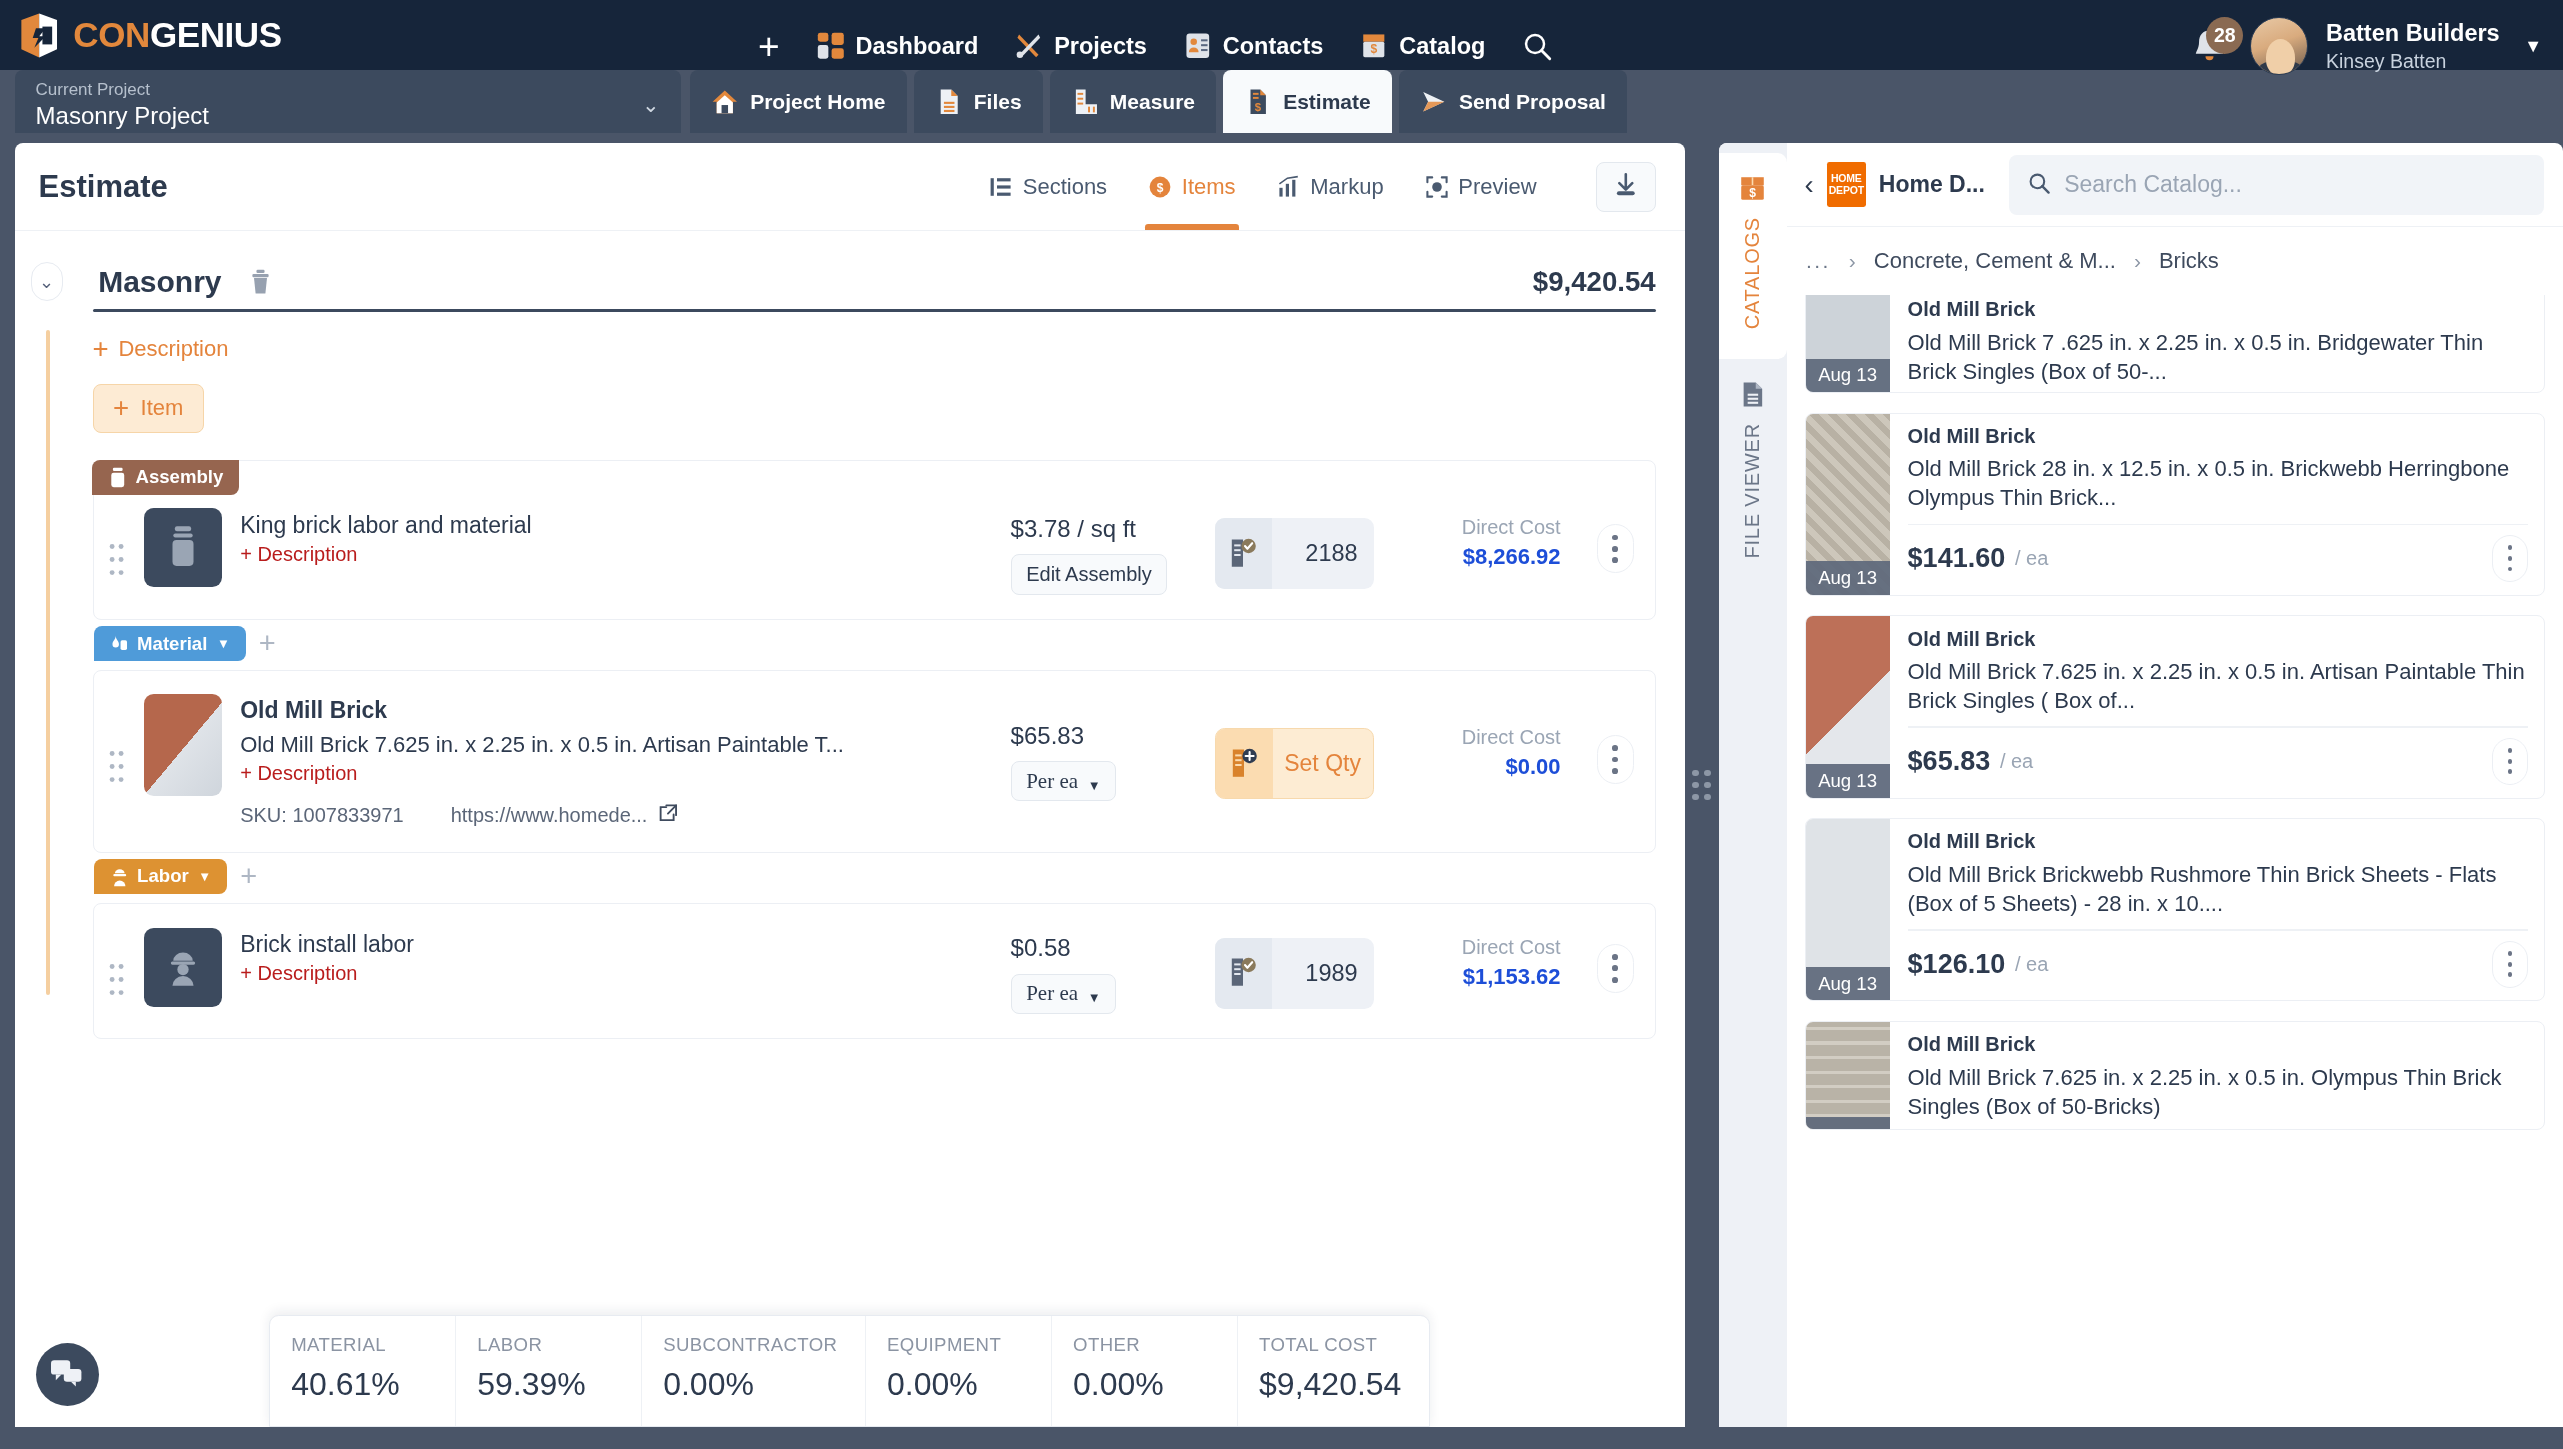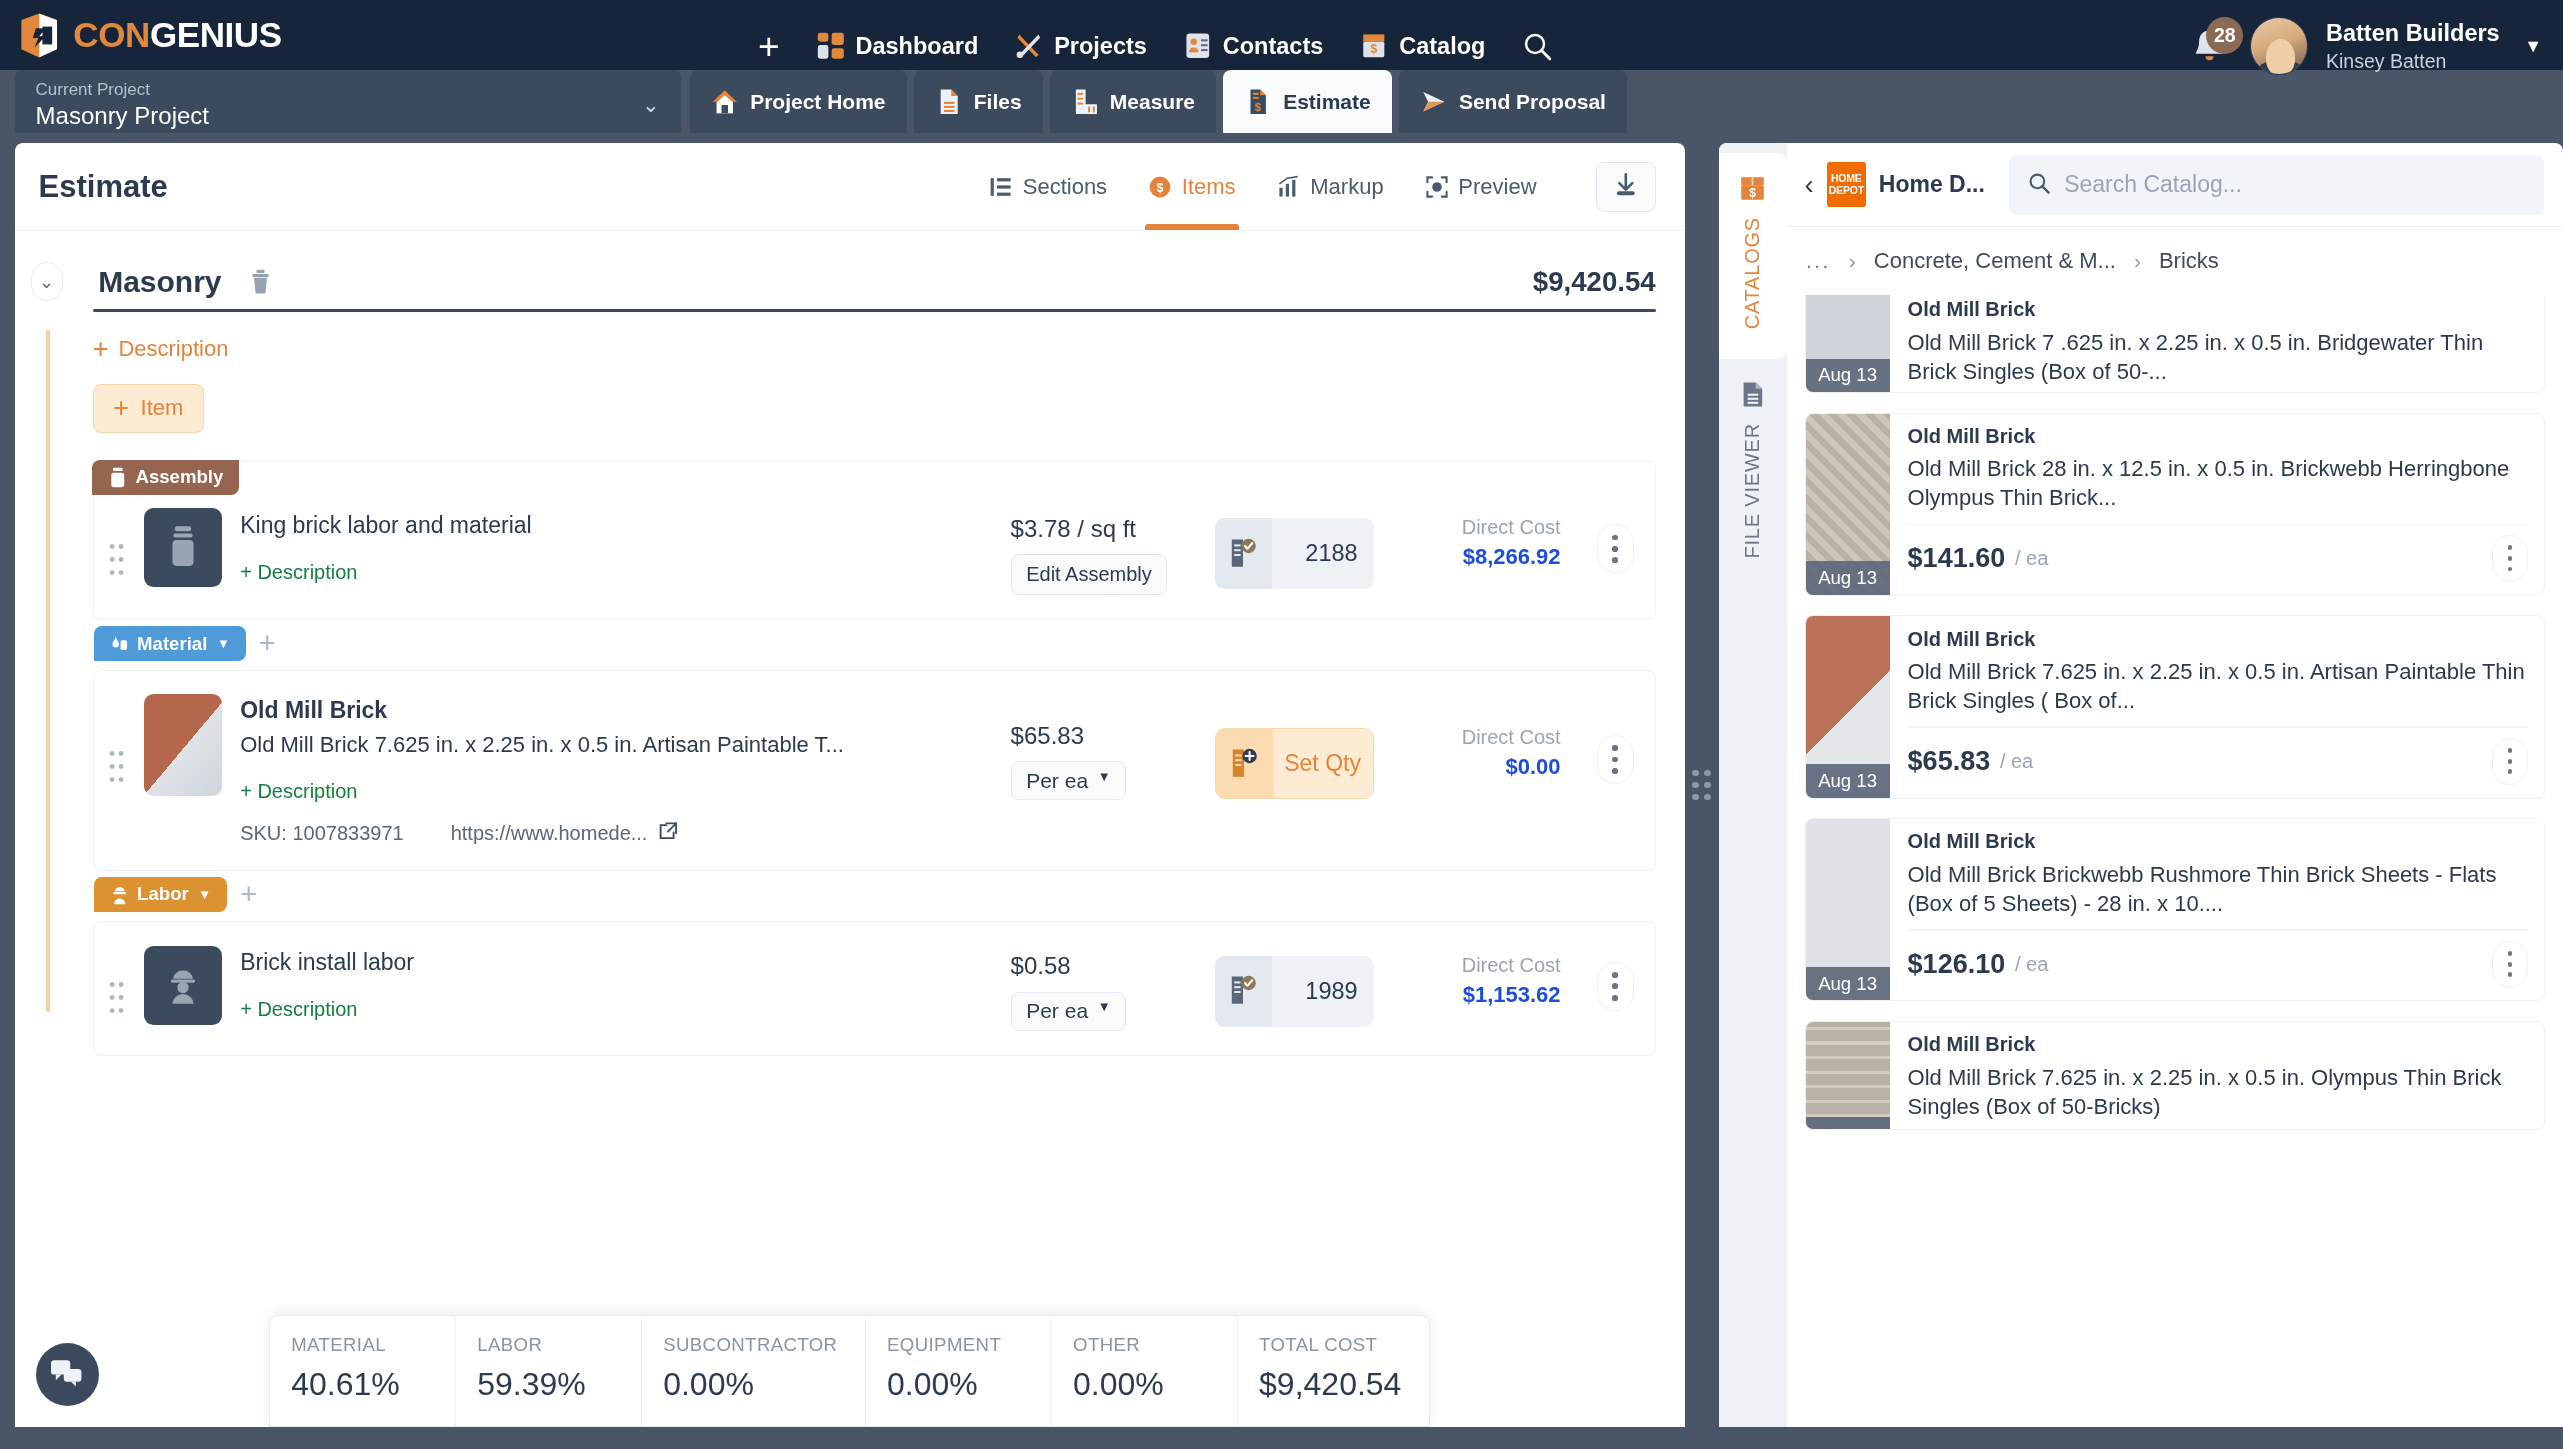--- a/index.html
+++ b/index.html
@@ -160,30 +160,30 @@
   .drag-dots { width:18px; height:44px; margin-top: 32px; flex:none; cursor:grab;}
   .thumb { width: 78px; height: 79px; border-radius: 9.7px; flex:none; overflow:hidden; position:relative;}
   .thumb.dark { background:#3c4a5e; display:flex;align-items:center;justify-content:center;}
   .thumb.brick { background: linear-gradient(130deg,#b5674c 0%, #b5674c 52%, #dfe3e8 52%, #cfd5dc 100%); }
 
   .item-info { flex: 1; min-width: 0; padding-top: 3.2px;}
   .item-name { font-size: 23px; color:#2d3a4e; }
   .item-name.bold { font-weight:700; font-size:23px; }
   .item-desc-long { font-size:22px; color:#2d3a4e; margin-top: 8px;
     white-space:nowrap; overflow:hidden; text-overflow:ellipsis; max-width: 713px;}
-  .add-desc-sm { font-size:20px; color:#15803d; margin-top:22px; cursor:pointer;}
+  .add-desc-sm { font-size:20px; color:#b91c1c; margin-top:4px; cursor:pointer;}
   .sku-row { display:flex; align-items:center; gap: 47px; margin-top: 18px; font-size:20px; color:#5b6678;}
   .sku-link { display:flex; align-items:center; gap:11.3px; cursor:pointer;}
 
   .price-col { width: 186px; padding-top: 6.5px; flex:none;}
   .price-val { font-size: 24px; color:#2d3a4e; }
   .unit-select {
-    margin-top: 11.3px; display:inline-flex; align-items:flex-start; gap:9.7px;
+    margin-top: 11.3px; display:inline-flex; align-items:flex-end; gap:9.7px;
     border:1.6px solid #e3e8ee; background:#f8fafc; border-radius:8px;
-    padding: 6.5px 14.6px; font-size:21px; color:#2d3a4e; cursor:pointer;
+    padding: 6.5px 14.6px; font-size:21px; color:#2d3a4e; cursor:pointer;font-family:Liberation Serif, serif;
   }
   .edit-assembly {
     margin-top: 11.3px; display:inline-flex; align-items:center;
     border:1.6px solid #e3e8ee; background:#f8fafc; border-radius:8px;
     padding: 8px 14.6px; font-size:20px; color:#2d3a4e; cursor:pointer;
   }
 
   .qty-box {
     width: 159px; height: 71px; border-radius: 9.7px; display:flex; align-items:center;
     overflow:hidden; flex:none; margin-top: 9.7px; cursor:pointer;

